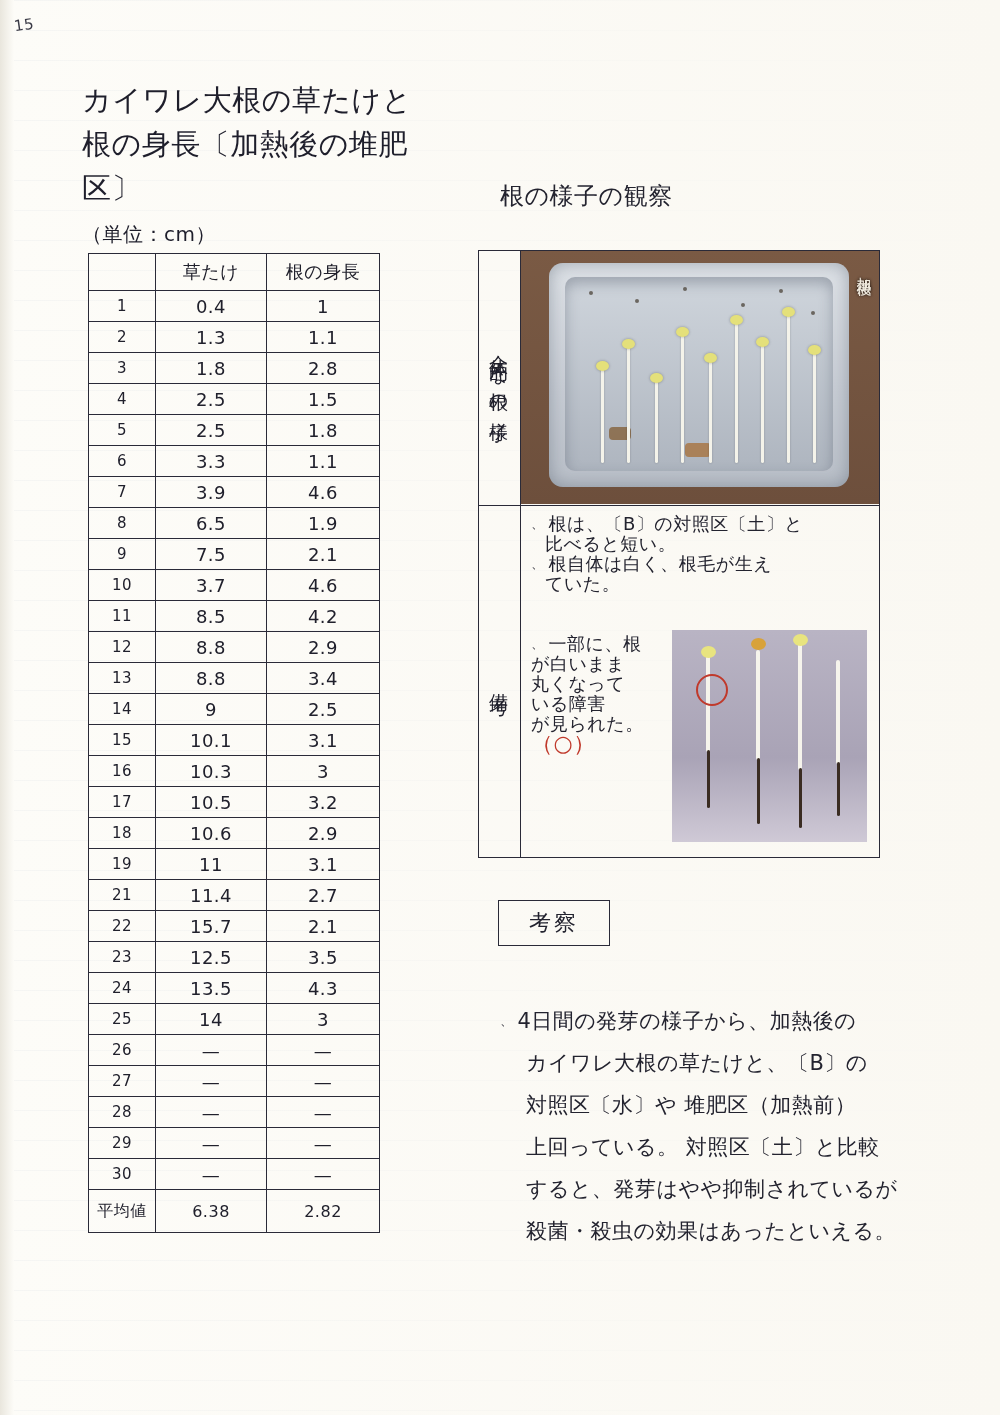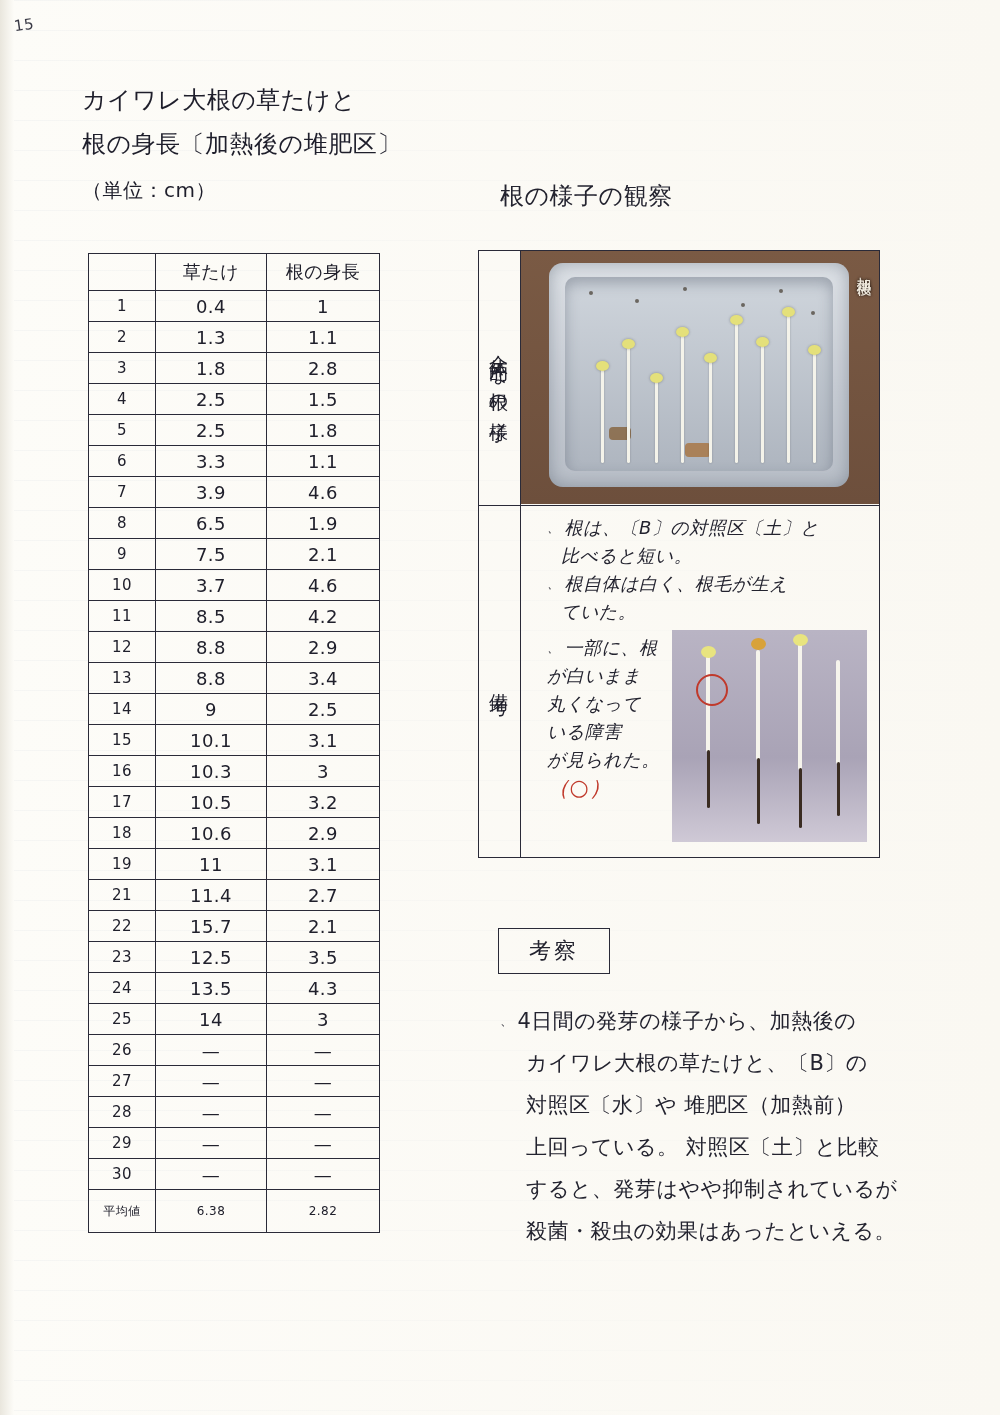--- a/index.html
+++ b/index.html
@@ -30,21 +30,21 @@
     letter-spacing:0.5px;
     color:#23232f;
   }
   .page-num{
     position:absolute;left:14px;top:16px;font-size:15px;color:#3a3a46;
     transform:rotate(-8deg);
   }
 
   
   .title-block{position:absolute;left:82px;top:78px;width:380px;}
-  .title-line{font-size:24px;line-height:44px;color:#1e1e2b;}
+  .title-line{font-size:29px;line-height:44px;color:#1e1e2b;}
   .unit-line{font-size:20px;line-height:40px;color:#1e1e2b;margin-top:4px;}
 
   .data-table{
     position:absolute;left:88px;top:253px;
     border-collapse:collapse;
     font-size:17px;
   }
   .data-table td,.data-table th{
     border:1px solid #2a2a38;
     height:30px;
@@ -53,21 +53,21 @@
     color:#20202c;
     padding:0;
   }
   .data-table th{font-size:18px;height:36px;}
   .col-idx{width:66px;border-left:1px solid #2a2a38;}
   .col-a{width:110px;}
   .col-b{width:112px;}
   .hdr-blank{border-top:none;border-left:none;}
   .idx-cell{font-size:15px;color:#33333f;border-left:none;border-right:1px solid #2a2a38;}
   .val{font-size:18px;}
-  .avg-row td{height:42px;font-size:12px;}
+  .avg-row td{height:42px;font-size:16px;}
   .avg-label{font-size:17px;border-left:1px solid #2a2a38;}
 
   
   .obs-title{position:absolute;left:500px;top:180px;font-size:24px;}
   .obs-bullet{position:absolute;left:500px;top:186px;font-size:14px;}
 
   .obs-box{
     position:absolute;left:478px;top:250px;width:402px;height:608px;
     border:1.5px solid #2a2a38;
     box-sizing:border-box;
@@ -108,41 +108,41 @@
   .debris{position:absolute;border-radius:4px;background:#8a6b4a;opacity:.9;}
   .photo1-caption{
     position:absolute;right:6px;top:14px;
     writing-mode:vertical-rl;
     font-size:15px;color:#f2ece0;letter-spacing:2px;
     text-shadow:0 0 3px rgba(0,0,0,.8);
   }
 
   .obs-row2{position:absolute;left:0;top:255px;width:400px;height:351px;box-sizing:border-box;}
   .notes{
-    position:absolute;left:68px;top:8px;width:342px;
-    font-size:18px;line-height:28px;font-style:italic;
+    position:absolute;left:52px;top:8px;width:342px;
+    font-size:18px;line-height:20px;
   }
   .notes .b{margin-right:4px;font-size:13px;vertical-align:2px;}
   .notes-narrow{width:150px;}
   .photo2{
     position:absolute;left:193px;top:124px;width:195px;height:212px;
     background:linear-gradient(180deg,#b9b4c4 0%, #a9a3b6 60%, #cfc9d6 100%);
     overflow:hidden;
   }
   .p2-sprout{position:absolute;width:4px;background:#f6f4ec;border-radius:2px;}
   .p2-root{position:absolute;width:3px;background:#3a2c22;border-radius:2px;}
   .p2-seed{position:absolute;width:15px;height:12px;border-radius:50%;background:#e8e47f;}
   .circle-red{
     position:absolute;left:24px;top:44px;width:28px;height:28px;
     border:2.5px solid #c0392b;border-radius:50%;
   }
   .circ-mark{color:#c0392b;font-size:22px;}
 
   .consider-box{
-    position:absolute;left:498px;top:928px;width:110px;height:44px;
+    position:absolute;left:498px;top:900px;width:110px;height:44px;
     border:1.5px solid #2a2a38;
     display:flex;align-items:center;justify-content:center;
     font-size:22px;letter-spacing:3px;
   }
   .consider-text{
     position:absolute;left:500px;top:1000px;width:470px;
     font-size:21px;line-height:42px;
   }
   .consider-text .b{font-size:13px;vertical-align:3px;margin-right:4px;}
   .ctl{display:block;}

